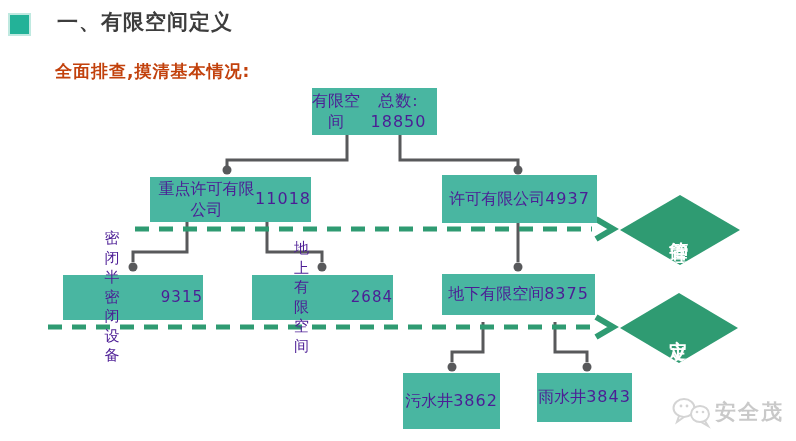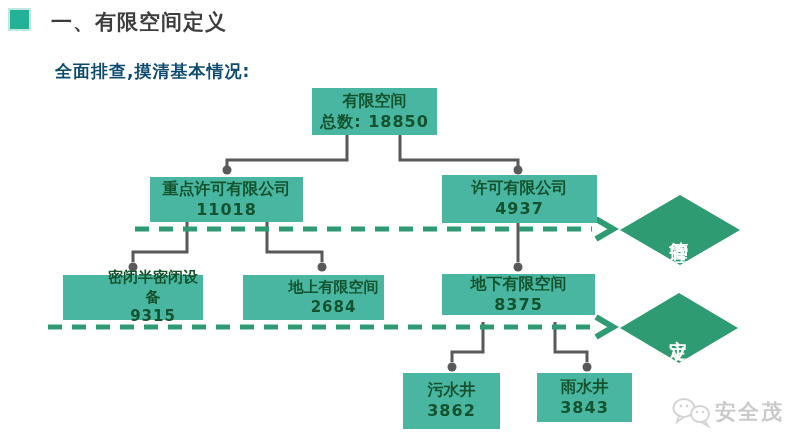--- a/index.html
+++ b/index.html
@@ -1,27 +1,27 @@
 <!DOCTYPE html>
 <html><head>
 <meta charset="utf-8">
 <style>
   html,body{margin:0;padding:0;background:#fff;}
   .slide{
     position:relative;width:796px;height:441px;background:#ffffff;overflow:hidden;
     font-family:"DejaVu Sans","Liberation Sans",sans-serif;
   }
-  .header{position:absolute;left:8px;top:8px;display:flex;align-items:flex-start;gap:20px;}
+  .header{position:absolute;left:8px;top:8px;display:flex;align-items:flex-end;gap:26px;}
   .bullet{width:23px;height:23px;background:#23b298;box-shadow:0 0 0 2px #bfe9e0 inset;}
   .title{margin:0;font-size:21px;font-weight:bold;color:#3d3d3d;letter-spacing:1px;}
-  .subtitle{position:absolute;left:55px;top:60px;font-size:17px;font-weight:bold;color:#0c4a6e;letter-spacing:1px;}
+  .subtitle{position:absolute;left:55px;top:60px;font-size:17px;font-weight:bold;color:#c2410c;letter-spacing:1px;}
   svg.layer{position:absolute;left:0;top:0;}
   .box{
-    position:absolute;background:#49b6a1;color:#14532d;font-weight:bold;text-align:center;
-    display:flex;flex-direction:column;align-items:center;justify-content:center;line-height:1.3;
+    position:absolute;background:#49b6a1;color:#4c1d95;font-weight:normal;text-align:center;
+    display:flex;align-items:center;justify-content:center;line-height:1.3;
   }
   .box .bl{font-size:16px;}
   .box .bv{font-size:16px;letter-spacing:1px;}
   .box.small .bl,.box.small .bv{font-size:15px;margin-left:40px;}
   .diamond{
     position:absolute;background:#2f9b72;color:#fff;
     clip-path:polygon(50% 0,100% 50%,50% 100%,0 50%);
     display:flex;align-items:center;justify-content:center;
   }
   .diamond .dtext{writing-mode:vertical-rl;text-orientation:upright;font-size:19px;font-weight:bold;letter-spacing:3px;}
@@ -68,36 +68,36 @@
       <line x1="48" y1="327" x2="592" y2="327" stroke-dasharray="14 10"></line>
       <polyline points="596,317 613,327 596,337" stroke-width="6"></polyline>
     </g>
   </svg>
 
   <div class="box" style="left:312px;top:88px;width:125px;height:47px;">
     <span class="bl">有限空间</span>
     <span class="bv">总数: 18850</span>
   </div>
 
-  <div class="box" style="left:150px;top:177px;width:153px;height:45px;">
+  <div class="box" style="left:150px;top:177px;width:153px;height:45px;padding-left:8px;">
     <span class="bl">重点许可有限公司</span>
     <span class="bv">11018</span>
   </div>
 
   <div class="box" style="left:442px;top:175px;width:155px;height:48px;text-align:right;">
     <span class="bl">许可有限公司</span>
     <span class="bv">4937</span>
   </div>
 
   <div class="box small" style="left:63px;top:275px;width:140px;height:45px;">
     <span class="bl">密闭半密闭设备</span>
     <span class="bv">9315</span>
   </div>
 
-  <div class="box small" style="left:243px;top:275px;width:141px;height:45px;">
+  <div class="box small" style="left:252px;top:275px;width:141px;height:45px;">
     <span class="bl">地上有限空间</span>
     <span class="bv">2684</span>
   </div>
 
   <div class="box" style="left:442px;top:274px;width:153px;height:41px;">
     <span class="bl">地下有限空间</span>
     <span class="bv">8375</span>
   </div>
 
   <div class="box" style="left:403px;top:373px;width:97px;height:56px;">

